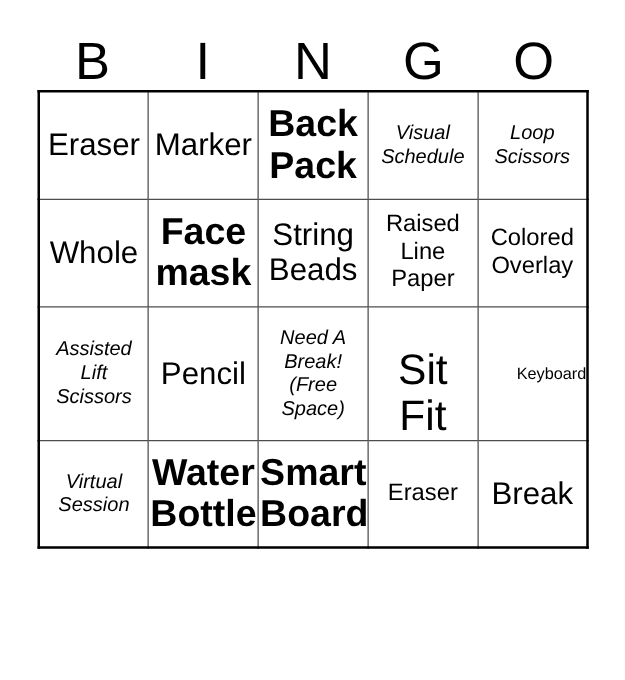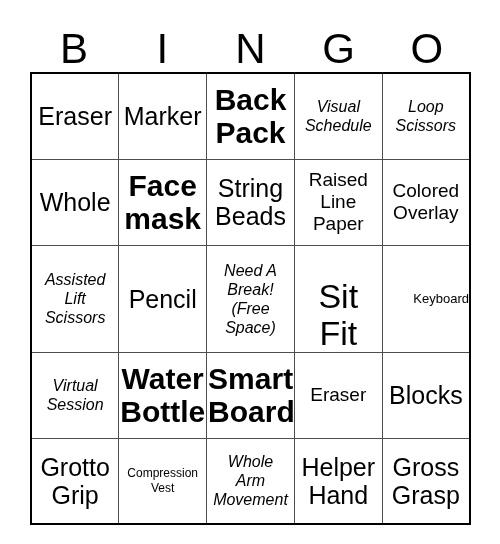--- a/index.html
+++ b/index.html
@@ -161,42 +161,19 @@
 Bottle</span>
           </td>
           <td>
             <span class="cell-text fs-lg">Smart
 Board</span>
           </td>
           <td>
             <span class="cell-text fs-sm">Eraser</span>
           </td>
           <td>
-            <span class="cell-text fs-md">Blocks</span>
-          </td>
-        </tr>
-        <tr>
-          <td>
-            <span class="cell-text fs-md">Grotto
-Grip</span>
-          </td>
-          <td>
-            <span class="cell-text fs-tiny">Compression
-Vest</span>
-          </td>
-          <td>
-            <span class="cell-text fs-xs">Whole
-Arm
-Movement</span>
-          </td>
-          <td>
-            <span class="cell-text fs-md">Helper
-Hand</span>
-          </td>
-          <td>
-            <span class="cell-text fs-md">Gross
-Grasp</span>
+            <span class="cell-text fs-md">Break</span>
           </td>
         </tr>
       </tbody>
   </table>
 
 </div>
 
 </body></html>

